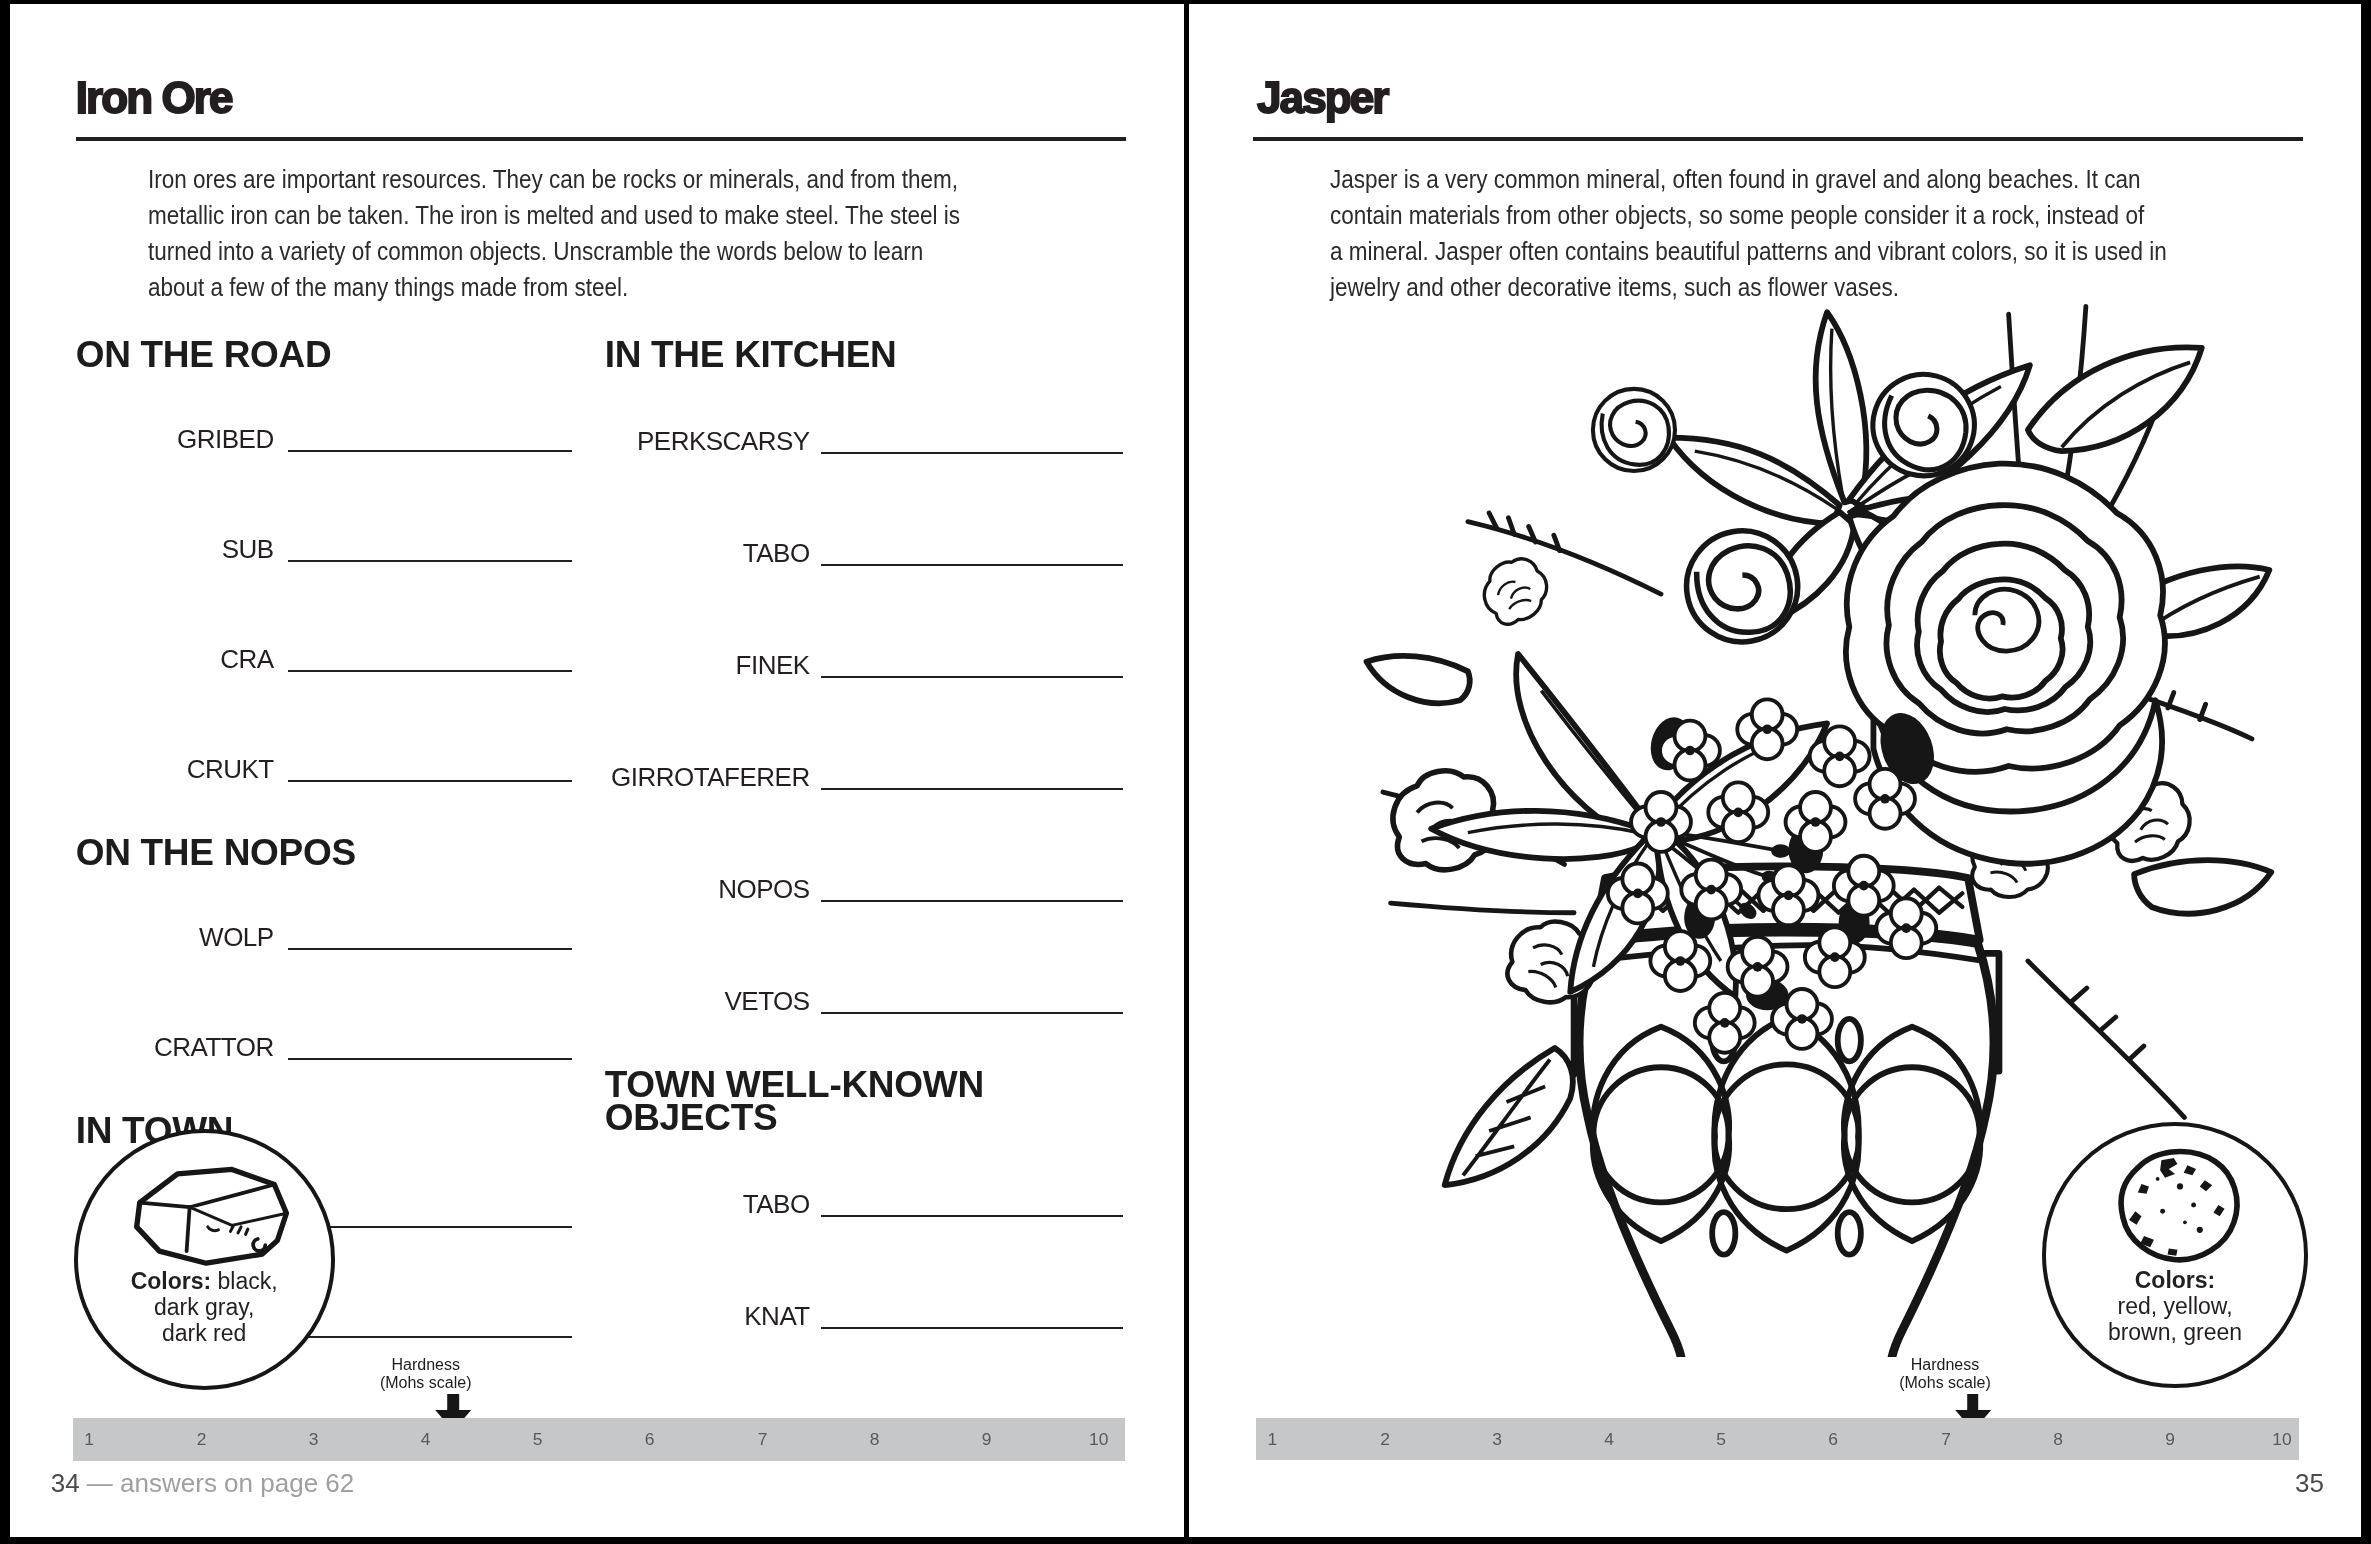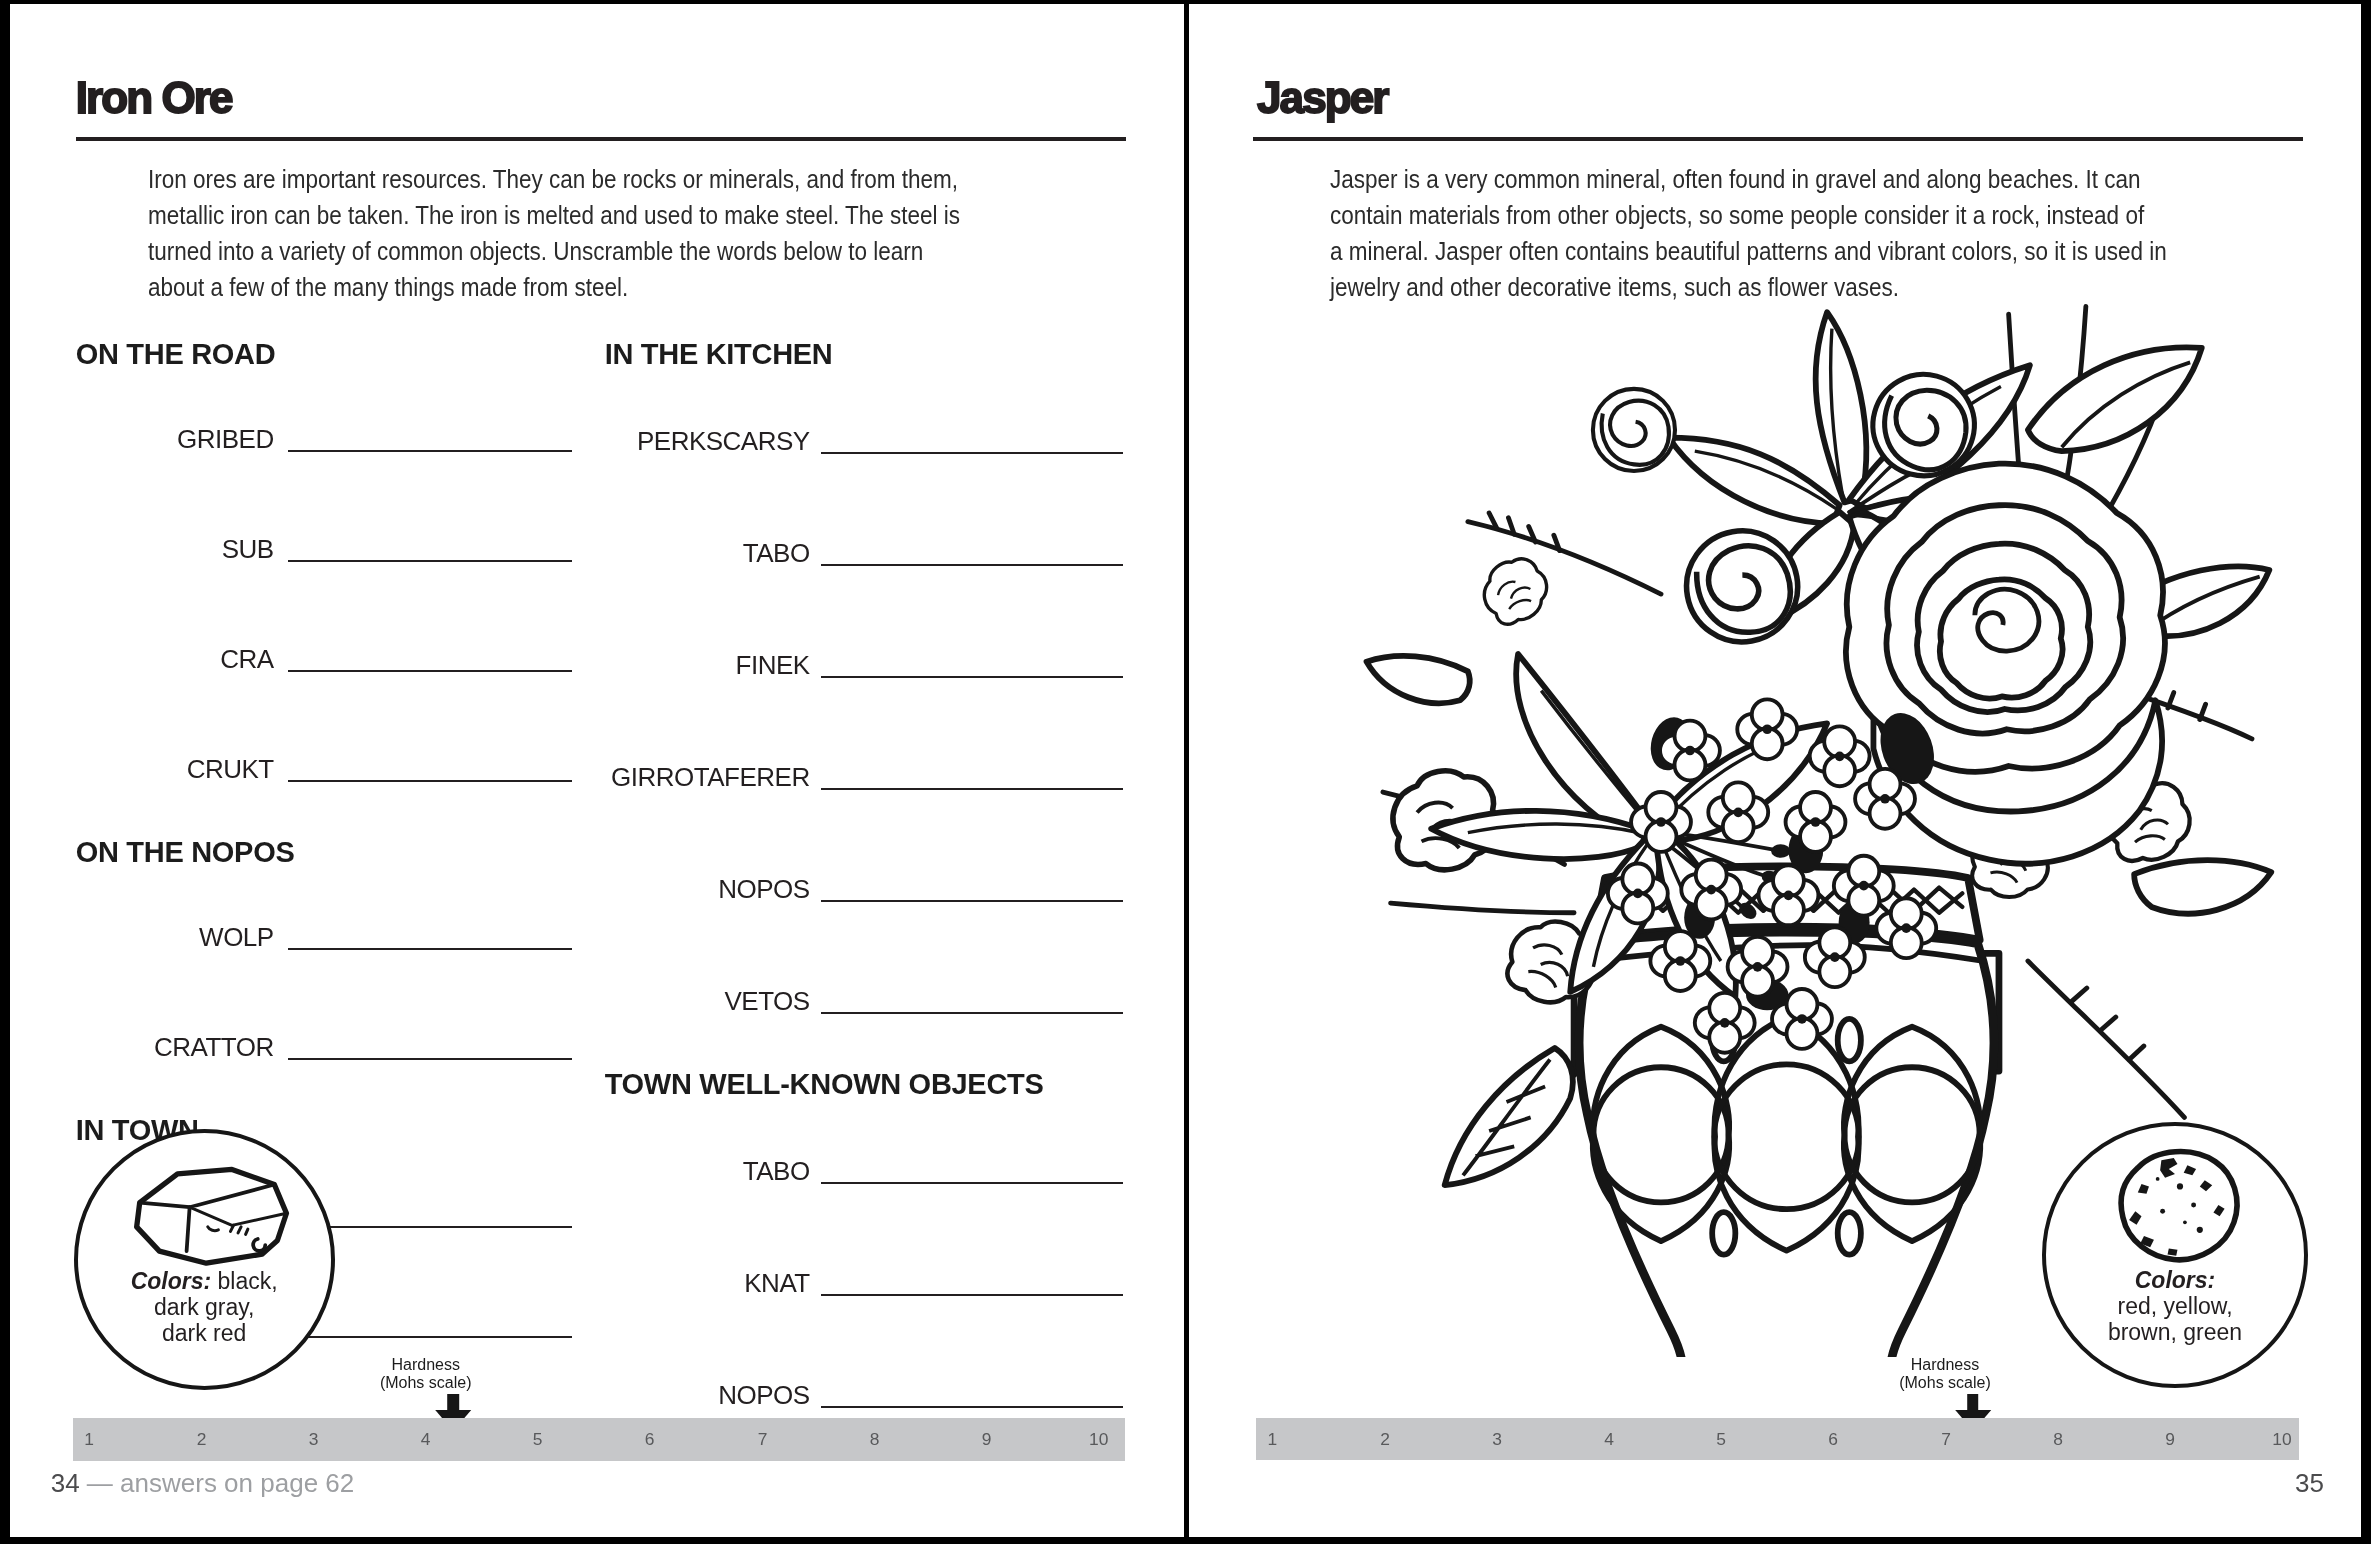--- a/index.html
+++ b/index.html
@@ -17,36 +17,36 @@
   }
   .rule{position:absolute;height:3.9px;background:#231f20;}
 
   .intro{position:absolute;}
   .intro-line{
     white-space:nowrap;font-size:25px;line-height:36px;
     transform:scaleX(.9);transform-origin:0 0;color:#2b2b2b;
   }
 
   .col{position:absolute;}
-  .sec-header{font-size:29px;font-weight:bold;line-height:33px;color:#1c1c1c;letter-spacing:-0.3px;}
+  .sec-header{font-size:37px;font-weight:bold;line-height:33px;color:#1c1c1c;letter-spacing:-0.3px;}
   .sec-header:not(:first-child){margin-top:25px;}
   .word-row{display:flex;align-items:flex-end;height:81px;padding-bottom:29px;}
   .col2 .word-row{height:83px;}
   .word-label{width:198px;text-align:right;font-size:26px;line-height:1;letter-spacing:-0.5px;color:#231f20;}
   .col2 .word-label{width:205px;}
   .answer-blank{flex:1;margin-left:14.5px;border-bottom:2.9px solid #231f20;height:2.9px;}
   .col2 .answer-blank{margin-left:11.6px;}
 
   .badge{
     position:absolute;border:4.8px solid #161616;border-radius:50%;background:#fff;
     display:flex;flex-direction:column;align-items:center;box-sizing:border-box;
   }
   .badge svg{flex:0 0 auto;}
   .badge-text{text-align:center;font-size:23px;line-height:26px;color:#231f20;}
-  .badge-label{font-weight:bold;font-style:italic;}
+  .badge-label{font-weight:bold;}
 
   .scalebar{position:absolute;}
   .scale-num{position:absolute;top:50%;transform:translate(-50%,-50%);font-size:17.4px;}
 
   .pointer{position:absolute;display:flex;flex-direction:column;align-items:flex-end;transform:translateX(-50%);}
   .pointer-label{font-size:16px;line-height:18.3px;text-align:center;color:#1c1c1c;}
   .arrow{display:flex;flex-direction:column;align-items:center;margin-top:1.9px;}
   .arrow .shaft{width:11.6px;height:15.4px;background:#161616;}
   .arrow .head{width:0;height:0;border-left:18.3px solid transparent;border-right:18.3px solid transparent;border-top:21px solid #161616;}
 

